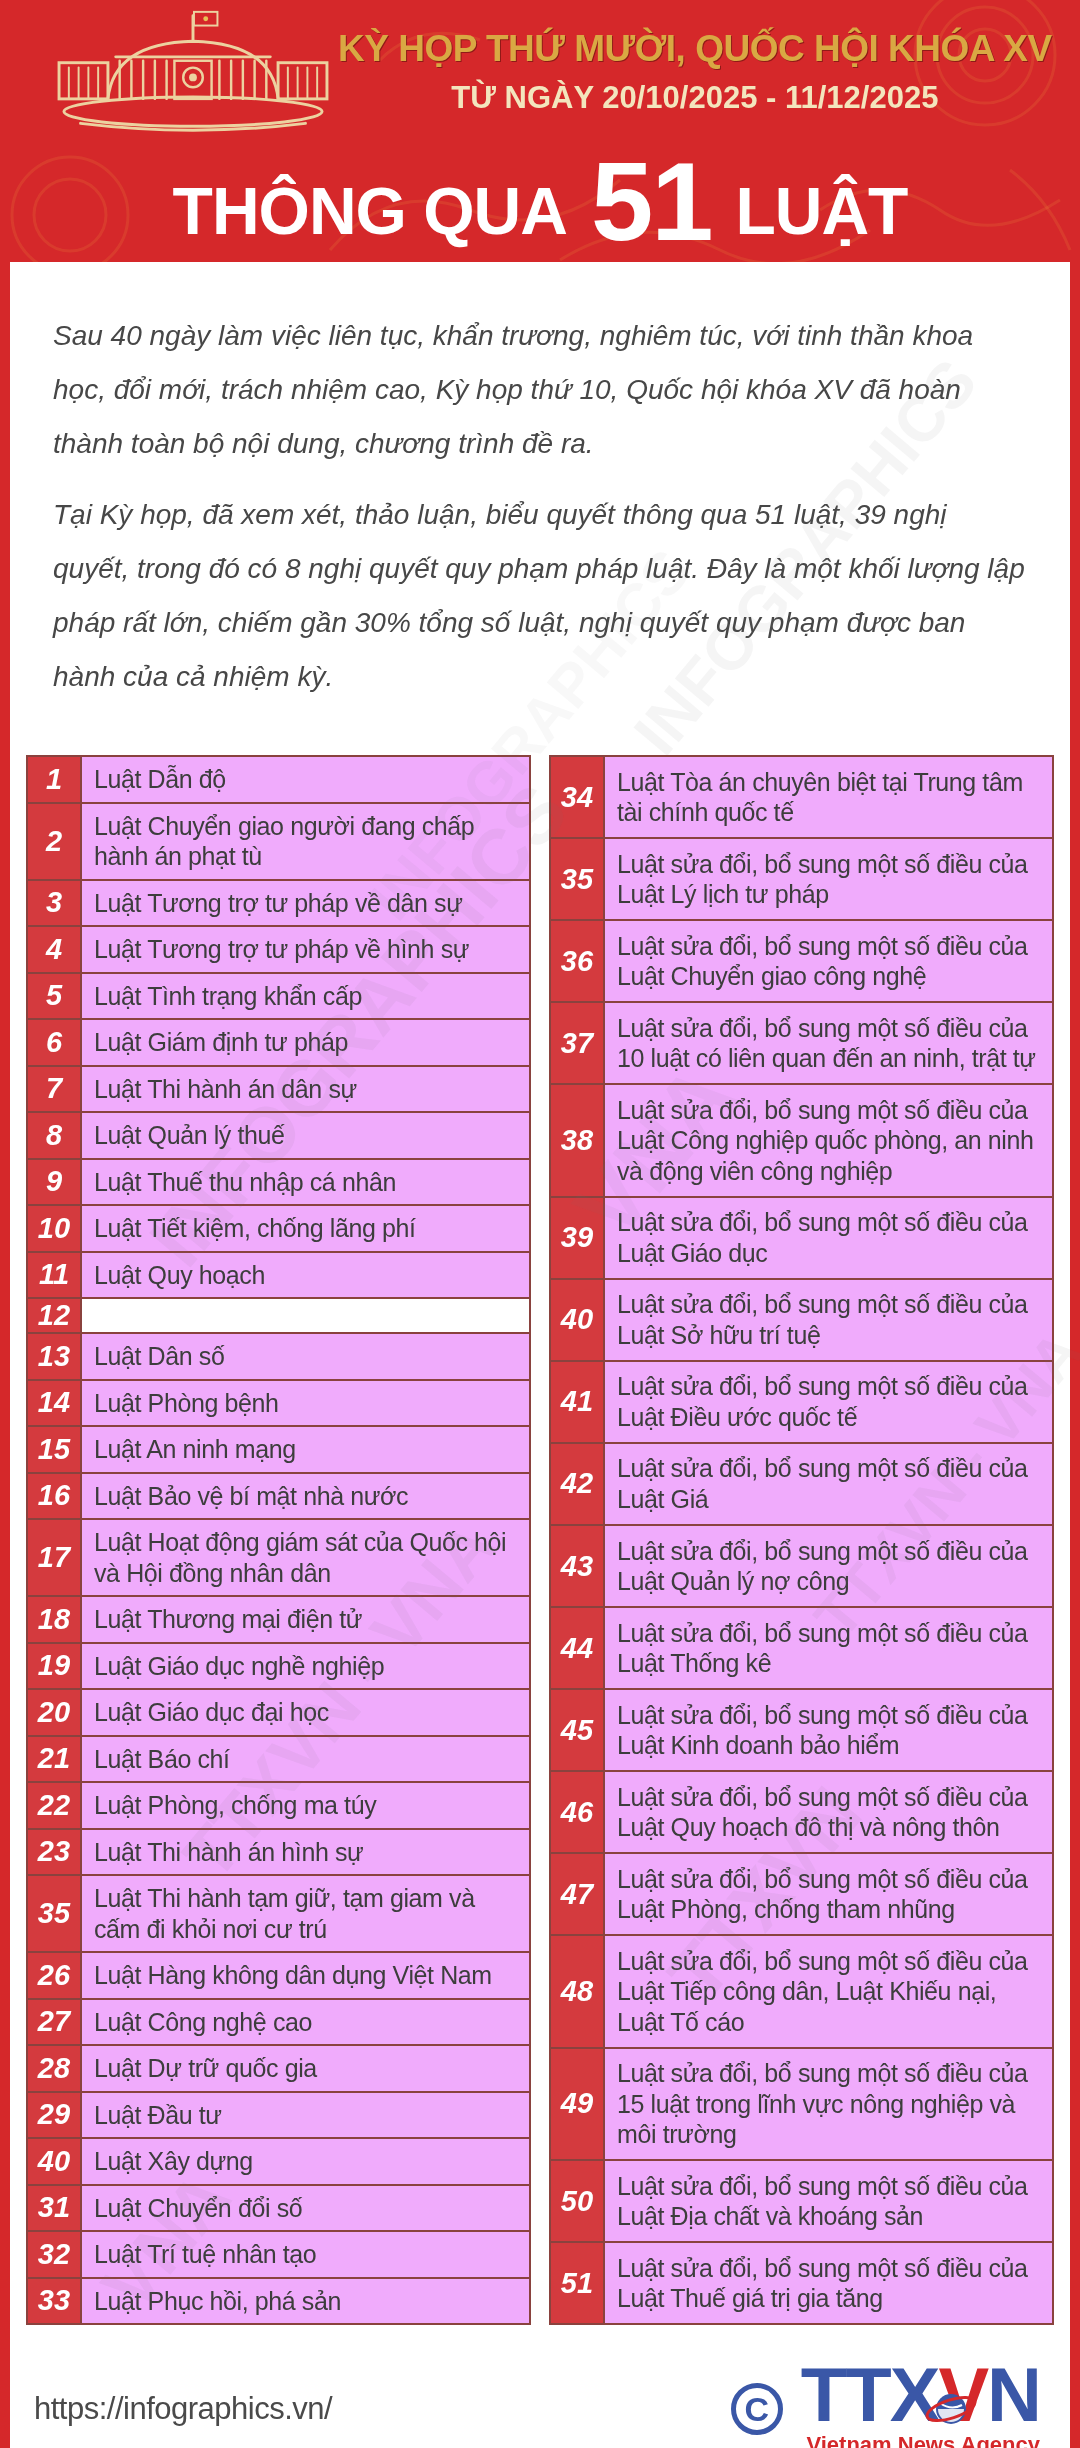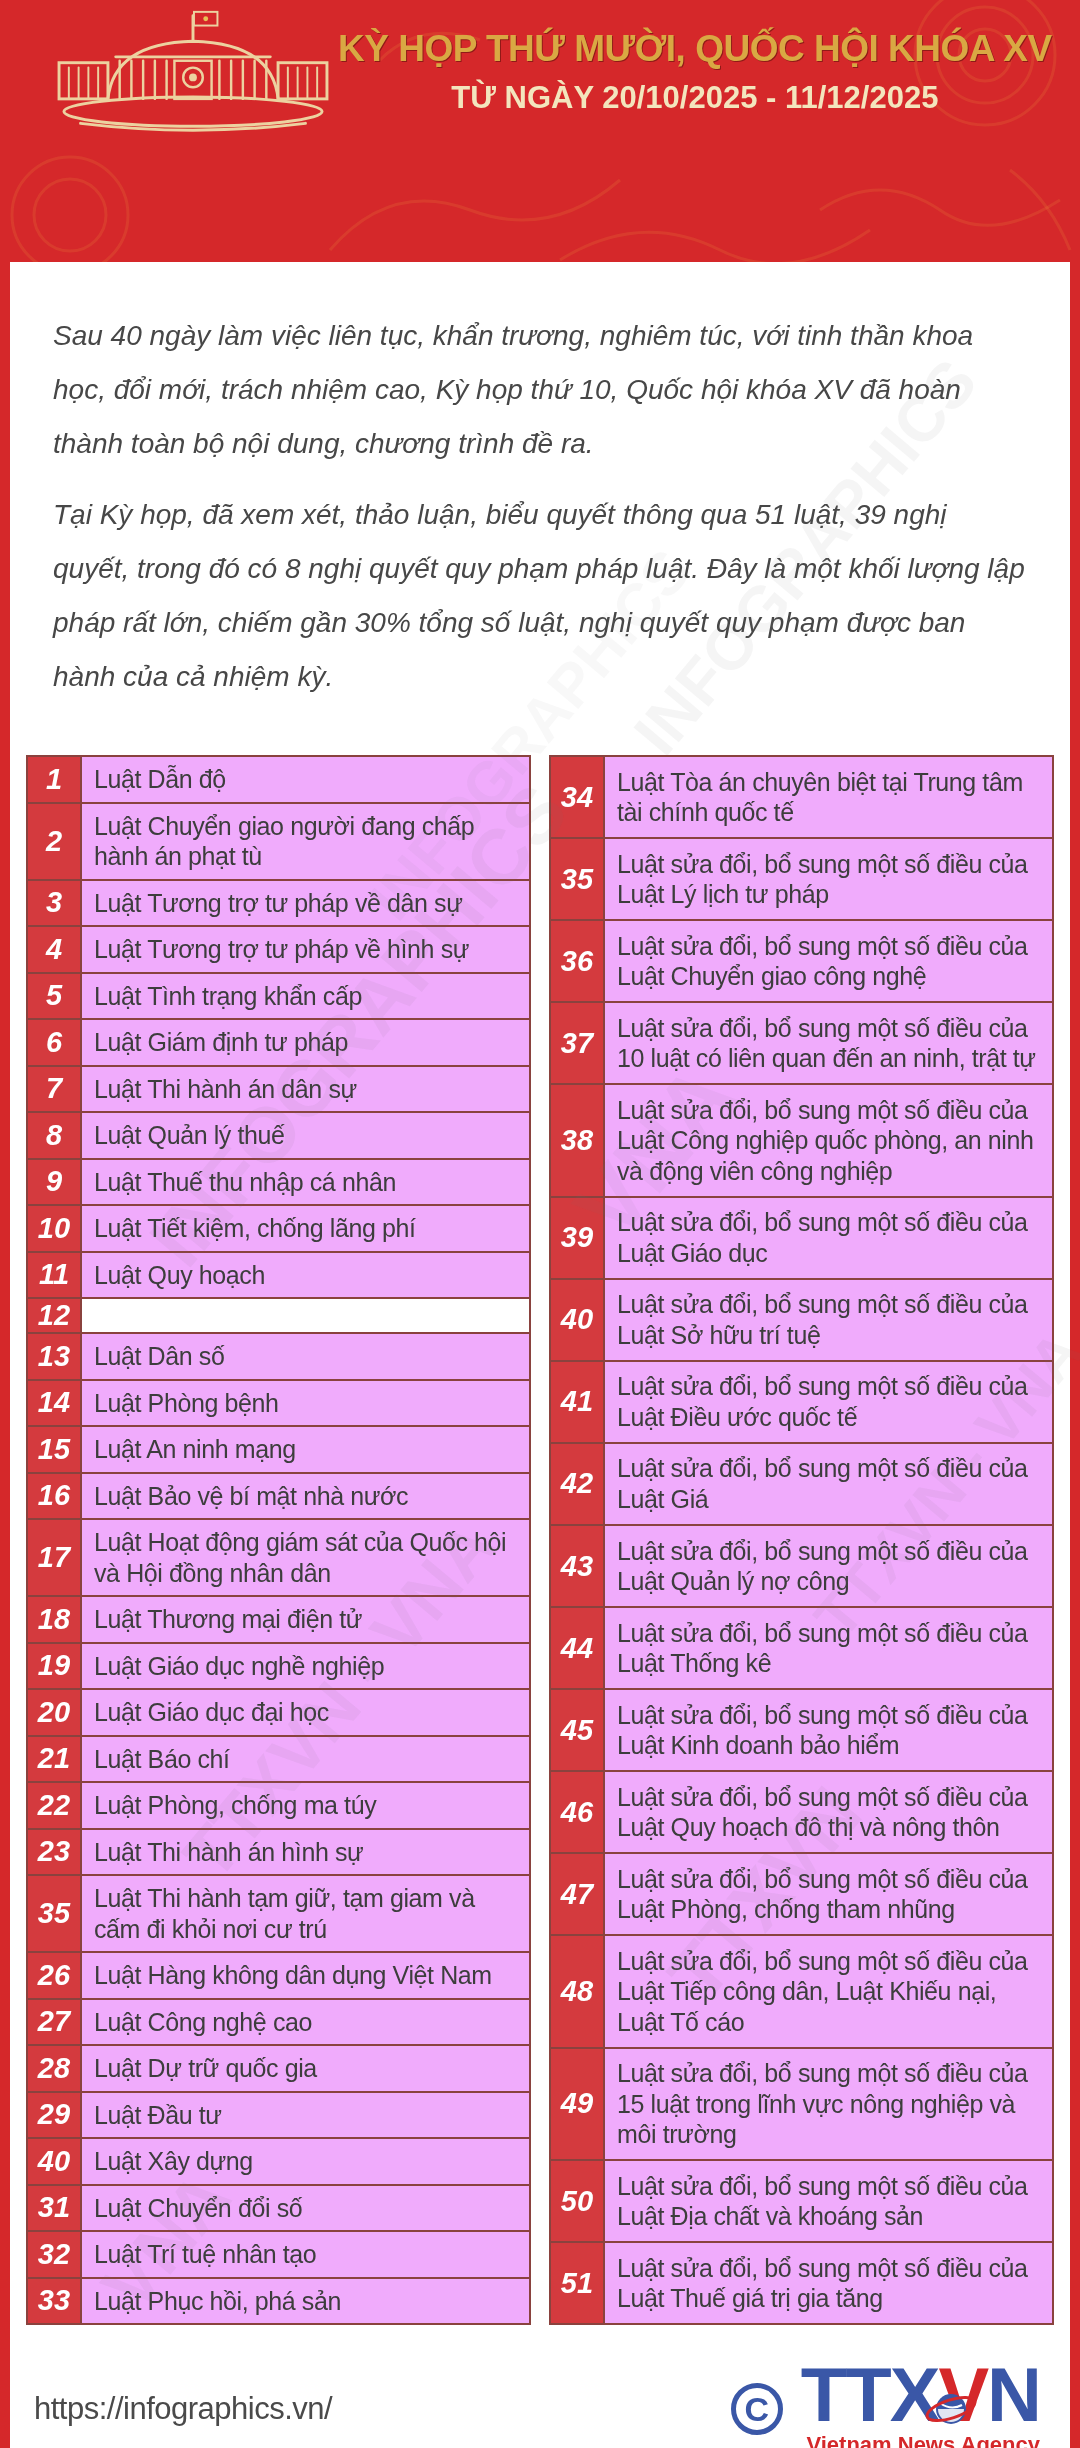--- a/index.html
+++ b/index.html
@@ -10,21 +10,21 @@
     background:#ffffff;
     display:flex; flex-direction:column;
     overflow:hidden; position:relative;
   }
 
   
   .header {
     background:#d5282a;
     height:262px; flex:0 0 262px;
     position:relative; overflow:hidden;
-    display:flex; 
+    display:flex; flex-direction:column;
   }
   .header-deco { position:absolute; inset:0; pointer-events:none; }
   .header-top {
     display:flex; align-items:center;
     height:138px; padding:6px 10px 0 48px;
     position:relative; z-index:2;
   }
   .building { flex:0 0 290px; }
   .header-texts {
     flex:1; display:flex; flex-direction:column;

